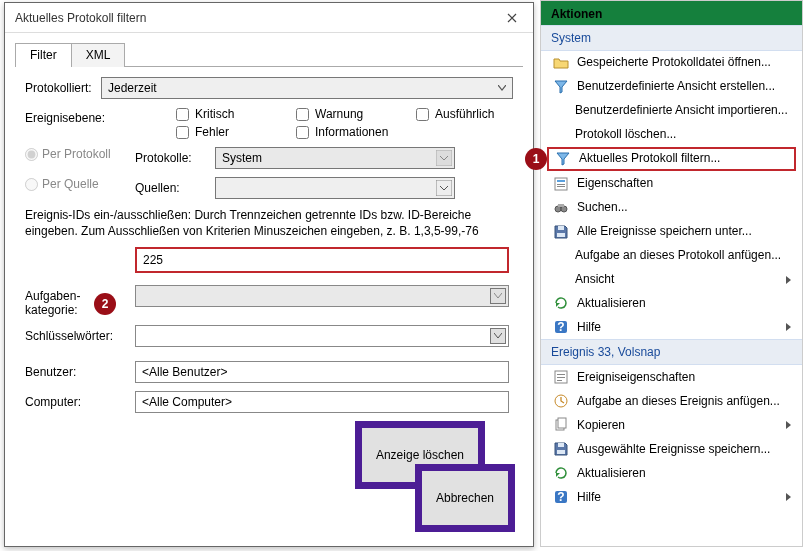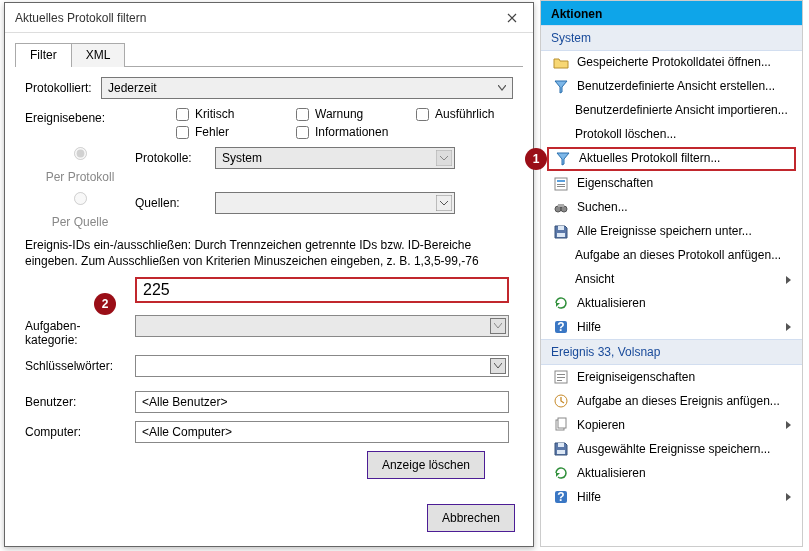--- a/index.html
+++ b/index.html
@@ -20,41 +20,41 @@
   .lbl { width: 110px; padding-top: 4px; color: #000; }
   .ctl { flex: 1; }
   .sel { width: 412px; height: 22px; border: 1px solid #777; background: #efefef; display: flex; align-items: center; justify-content: space-between; padding: 0 2px 0 6px; }
   .sel .arrow { width: 16px; height: 16px; display: inline-flex; align-items: center; justify-content: center; color: #555; }
   .sel.dis { background: #e9e9e9; }
   .cblist { display: flex; flex-wrap: wrap; gap: 4px 20px; width: 360px; }
   .cb { display: inline-flex; align-items: center; gap: 6px; width: 100px; padding-left: 41px; }
   .cb.wide { width: 120px; }
   .cb input { margin: 0; }
 
-  .radio-lbl { display: flex; align-items: center; gap: 10px; width: 110px; color: #888; flex-direction: column; }
+  .radio-lbl { display: flex; align-items: center; gap: 4px; width: 110px; color: #888; }
   .radio-lbl input { margin: 0; }
 
   .help { margin: 6px 0 8px 0; line-height: 1.35; max-width: 470px; }
 
   .idbox-wrap { display: flex; }
   .idbox-pad { width: 110px; position: relative; }
-  .idbox { width: 374px; height: 26px; border: 2px solid #c1272d; padding: 0 6px; font-size: 16px; outline: none; }
+  .idbox { width: 374px; height: 26px; border: 2px solid #c1272d; padding: 0 6px; font-size: 12px; outline: none; }
   .inpx { width: 374px; height: 22px; border: 1px solid #888; padding: 0 6px; font-size: 12px; }
 
   .sel2 { width: 374px; height: 22px; border: 1px solid #888; background: #e9e9e9; display: flex; align-items: center; justify-content: space-between; padding: 0 2px 0 6px; }
   .sel2 .arrow { width: 16px; height: 16px; border: 1px solid #777; display: inline-flex; align-items: center; justify-content: center; background: #e0e0e0; }
 
   .clr-row { display: flex; justify-content: flex-end; margin: 8px 28px 0 0; }
-  .btn { border: 1px solid #4c1d95; background: #e1e1e1; padding: 6px 14px; }
+  .btn { border: 7px solid #4c1d95; background: #e1e1e1; padding: 20px 14px; }
   .dlg-btns { position: absolute; right: 18px; bottom: 14px; display: flex; gap: 10px; }
   .btn.primary { border: 2px solid #005fb8; padding: 2px 30px; background: #e1e1e1; }
 
   
   .pane { position: absolute; left: 540px; top: 0; width: 263px; height: 547px; border: 1px solid #ccc; background: #fff; }
-  .pane-head { background: #0ea5e9; padding: 6px 10px 4px; font-weight: 600; border-bottom: 1px solid ##e8edf4; }
+  .pane-head { background: #15803d; padding: 6px 10px 4px; font-weight: 600; border-bottom: 1px solid ##e8edf4; }
   .group-head { background: #e8edf4; padding: 5px 10px; color: #184a9a; border-bottom: 1px solid #d2def0; border-top: 1px solid #d2def0; }
   .act-item { display: flex; align-items: center; gap: 8px; padding: 4px 10px 4px 12px; line-height: 1.3; }
   .act-item.indent { padding-left: 34px; }
   .ico { width: 16px; height: 16px; display: inline-flex; align-items: center; justify-content: center; flex: 0 0 16px; }
 
   .highlight-item { border: 2px solid #c1272d; margin: 1px 6px; padding: 2px 4px 2px 6px; }
 
   .callout { position: absolute; width: 22px; height: 22px; border-radius: 50%; background: #9a0e17; color: #fff; font-weight: 700; display: flex; align-items: center; justify-content: center; z-index: 50; font-size: 12px; }
   .callout.c1 { left: 525px; top: 148px; }
   .callout.c2 { left: 94px; top: 293px; }

